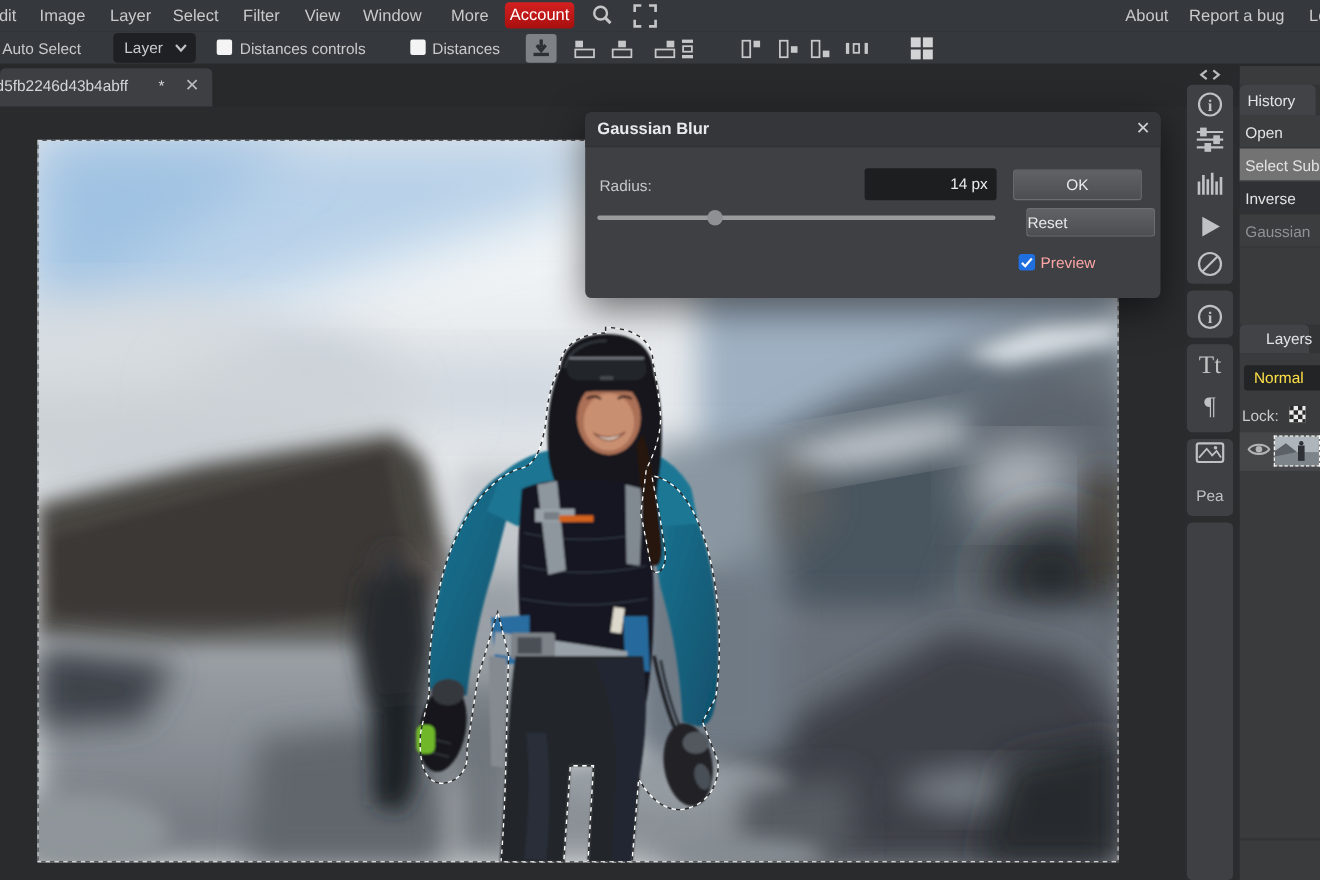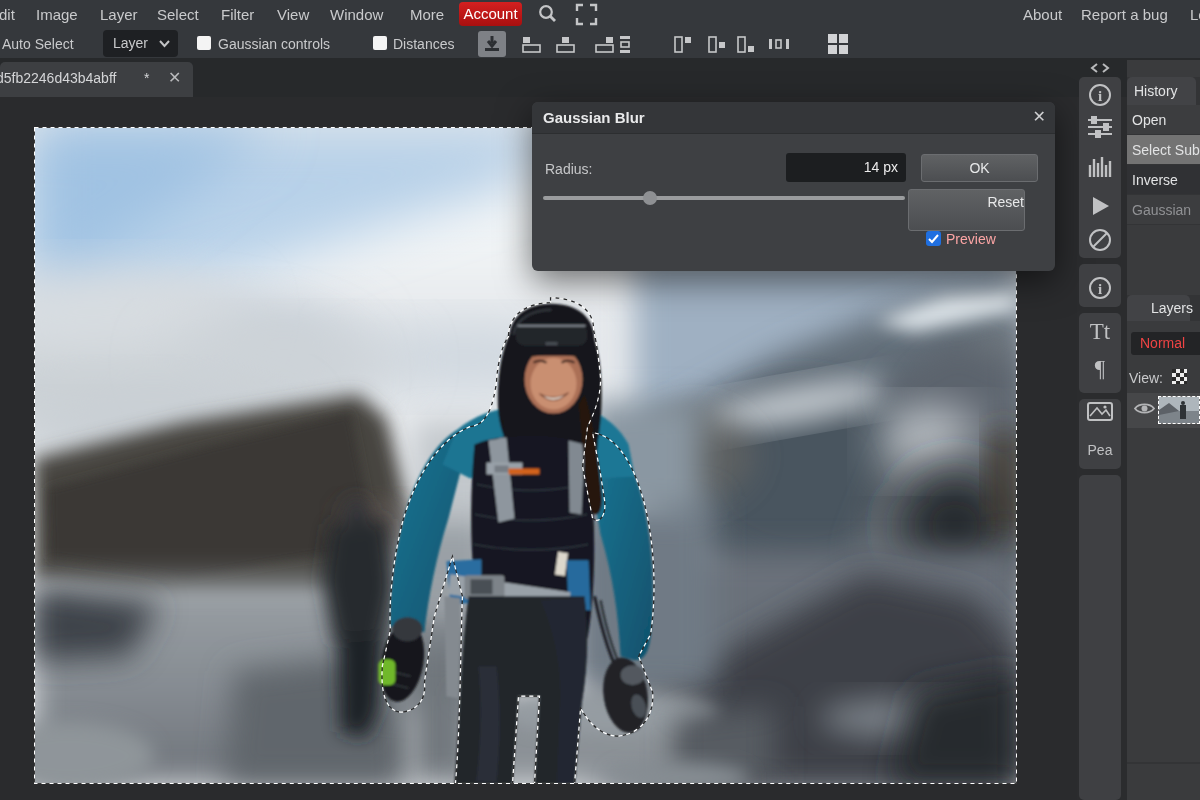--- a/index.html
+++ b/index.html
@@ -44,21 +44,21 @@
   </div>
 
   <div class="abs row2">
     <span class="r2txt" style="left:2px;">Auto Select</span>
     <div class="abs" style="left:103px; top:1px; width:75px; height:27px; background:#1e2023; border-radius:4px; color:#c9cacc; font-size:14px; line-height:27px; padding-left:10px;">Layer
       <svg style="position:absolute; right:7px; top:9px;" width="13" height="9" viewBox="0 0 13 9">
           <path d="M2 2 L6.5 7 L11 2" fill="none" stroke="#c2c3c5" stroke-width="2"></path>
         </svg>
     </div>
     <div class="cb" style="left:197px;"></div>
-    <span class="r2txt" style="left:218px;">Gaussian controls</span>
+    <span class="r2txt" style="left:218px;">Distances controls</span>
     <div class="cb" style="left:373px;"></div>
     <span class="r2txt" style="left:393px;">Distances</span>
     <div class="abs" style="left:478px; top:2px; width:28px; height:26px; background:#7e8186; border-radius:3px;">
       <svg width="28" height="26" viewBox="0 0 28 26">
         <path d="M14 5 L14 12 M10 10 L14 15 L18 10" fill="none" stroke="#2c2f33" stroke-width="3"></path>
         <rect x="7" y="17" width="14" height="3" fill="#2c2f33"></rect>
       </svg>
     </div>
     <svg class="abs" style="left:520px; top:5px;" width="320" height="20" viewBox="0 0 320 20">
       <g fill="none" stroke="#c6c7c9" stroke-width="1.6">
@@ -294,21 +294,21 @@
   </div>
 
   <div class="abs" style="left:532px; top:102px; width:523px; height:169px; background:#3e4043; border-radius:6px; box-shadow:0 10px 34px rgba(0,0,0,.55);padding-left:40px;">
     <div class="abs" style="left:0; top:0; width:523px; height:32px; background:#343639; border-radius:6px 6px 0 0; border-bottom:1px solid #2c2e30;">
       <span style="position:absolute; left:11px; top:7px; font-weight:bold; font-size:15px; color:#e9eaeb;">Gaussian Blur</span>
       <span style="position:absolute; right:9px; top:5px; font-size:16px; color:#cfd0d2;">✕</span>
     </div>
     <span class="abs" style="left:13px; top:59px; font-size:14px; color:#c6c7c9;">Radius:</span>
     <div class="abs" style="left:254px; top:51px; width:120px; height:29px; background:#1c1e20; border-radius:3px; color:#ececec; font-size:14px; text-align:right; line-height:29px; padding-right:8px;">14 px</div>
     <div class="abs" style="left:389px; top:52px; width:117px; height:28px; background:linear-gradient(#606264,#4c4e51); border:1px solid #6b6d70; border-radius:3px; color:#e8e9ea; font-size:14px; text-align:center; line-height:26px;">OK</div>
-    <div class="abs" style="left:376px; top:87px; width:117px; height:42px; background:linear-gradient(#606264,#4c4e51); border:1px solid #6b6d70; border-radius:3px; color:#e8e9ea; font-size:14px; text-align:right; line-height:24px;">Reset</div>
+    <div class="abs" style="left:401px; top:87px; width:117px; height:26px; background:linear-gradient(#606264,#4c4e51); border:1px solid #6b6d70; border-radius:3px; color:#e8e9ea; font-size:14px; text-align:left; line-height:24px;">Reset</div>
     <div class="abs" style="left:11px; top:94px; width:362px; height:4px; background:#9a9c9e; border-radius:2px;"></div>
     <div class="abs" style="left:111px; top:89px; width:14px; height:14px; background:#8e9093; border-radius:50%;"></div>
     <div class="abs" style="left:394px; top:129px; width:15px; height:15px; background:#1f6fe0; border-radius:3px;">
       <svg width="15" height="15" viewBox="0 0 15 15">
           <path d="M3 8 L6 11 L12 4" stroke="#fff" stroke-width="2" fill="none"></path>
         </svg>
     </div>
     <span class="abs" style="left:414px; top:129px; font-size:14px; color:#fca5a5;">Preview</span>
   </div>
 
@@ -362,22 +362,22 @@
 
     <div class="abs" style="left:0; top:17px; width:73px; height:28px; background:#333436;"></div>
     <div class="abs" style="left:0; top:17px; width:69px; height:28px; background:#424346; border-radius:5px 5px 0 0; color:#e2e3e4; font-size:14px; line-height:28px; padding-left:7px;">History</div>
     <div class="abs" style="left:0; top:45px; width:73px; height:30px; background:#3c3d3f; border-bottom:1px solid #333436; color:#e2e3e4; font-size:14px; line-height:30px; padding-left:5px;">Open</div>
     <div class="abs" style="left:0; top:75px; width:73px; height:30px; background:#737373; border-bottom:1px solid #333436; color:#e2e3e4; font-size:14px; line-height:30px; padding-left:5px;">Select Sub</div>
     <div class="abs" style="left:0; top:105px; width:73px; height:30px; background:#303134; border-bottom:1px solid #333436; color:#e2e3e4; font-size:14px; line-height:30px; padding-left:5px;">Inverse</div>
     <div class="abs" style="left:0; top:135px; width:73px; height:30px; background:#3c3d3f; border-bottom:1px solid #333436; color:#909194; font-size:14px; line-height:30px; padding-left:5px;">Gaussian</div>
 
     <div class="abs" style="left:0; top:235px; width:73px; height:26px; background:#333436;"></div>
     <div class="abs" style="left:0; top:235px; width:63px; height:26px; background:#424346; border-radius:5px 5px 0 0; color:#e2e3e4; font-size:14px; line-height:26px; padding-left:24px;">Layers</div>
-    <div class="abs" style="left:4px; top:272px; width:69px; height:23px; background:#232426; border-radius:3px 0 0 3px; color:#ef4444; font-size:14px; line-height:23px; padding-left:9px;">Normal</div>
-    <span class="abs" style="left:2px; top:310px; font-size:14px; color:#c9cacc;">View:</span>
+    <div class="abs" style="left:4px; top:272px; width:69px; height:23px; background:#232426; border-radius:3px 0 0 3px; color:#fde047; font-size:14px; line-height:23px; padding-left:9px;">Normal</div>
+    <span class="abs" style="left:2px; top:310px; font-size:14px; color:#c9cacc;">Lock:</span>
     <svg class="abs" style="left:45px; top:309px;" width="15" height="15" viewBox="0 0 15 15">
       <rect x="0" y="0" width="15" height="15" fill="#ececec"></rect>
       <g fill="#2a2a2a">
           <rect x="0" y="0" width="4" height="4"></rect>
           <rect x="8" y="0" width="4" height="4"></rect>
           <rect x="4" y="4" width="4" height="4"></rect>
           <rect x="12" y="4" width="3" height="4"></rect>
           <rect x="0" y="8" width="4" height="4"></rect>
           <rect x="8" y="8" width="4" height="4"></rect>
           <rect x="4" y="12" width="4" height="3"></rect>

